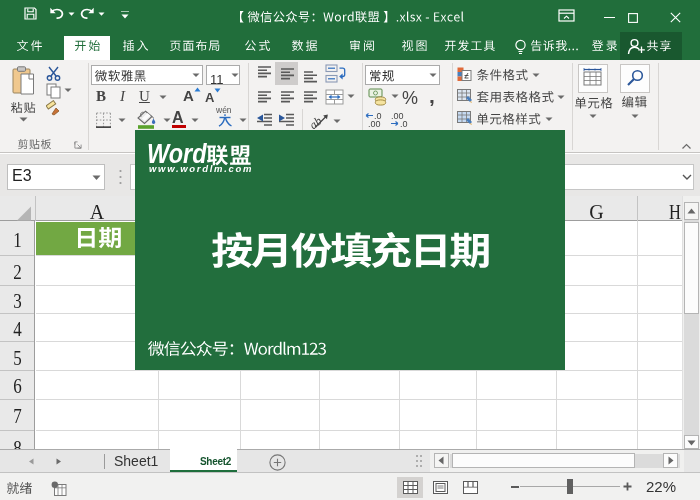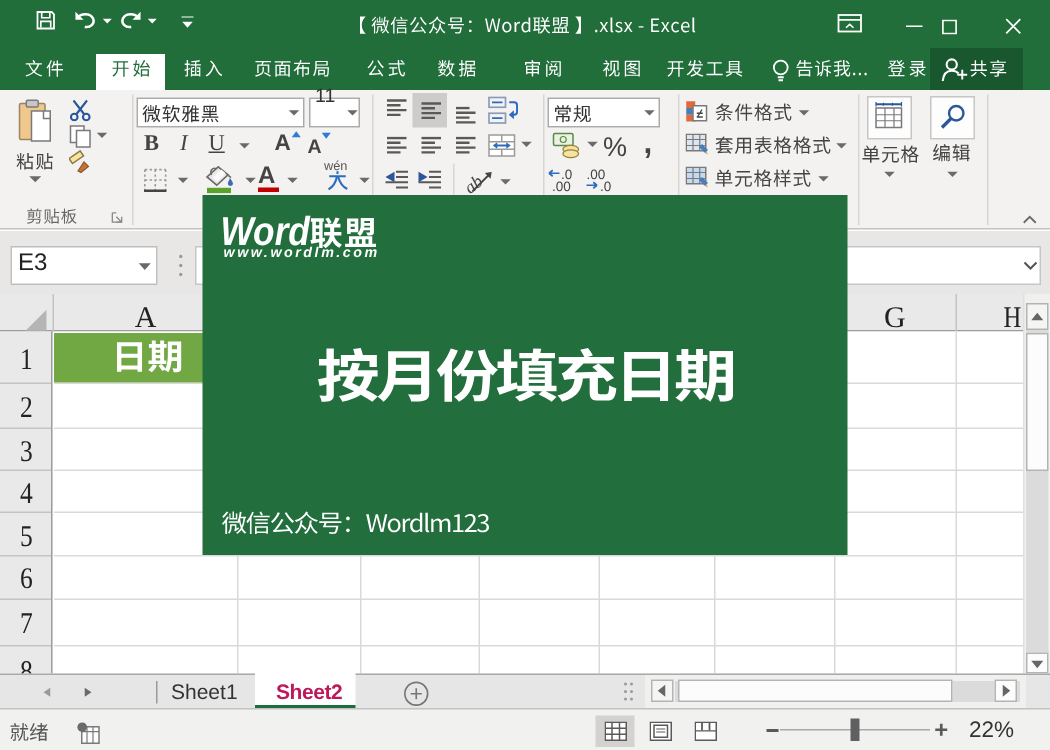--- a/index.html
+++ b/index.html
@@ -165,21 +165,21 @@
 <div class="abs" style="left:91px;top:65px;width:112px;height:20px;background:#fff;border:1px solid #ababab;box-sizing:border-box"></div>
 <svg style="position:absolute;left:94.0px;top:68.5px;" width="52.7" height="13.6" viewBox="0 0 52.7 13.6">
     <g transform="translate(0.79,11.51)">
       <path d="M2.5 -10.5C2 -9.7 1.1 -8.7 0.4 -8C0.5 -7.9 0.7 -7.5 0.9 -7.3C1.8 -8.1 2.7 -9.2 3.3 -10.2ZM4.1 -4V-2.5C4.1 -1.7 4 -0.5 3.2 0.3C3.3 0.5 3.7 0.8 3.8 1C4.7 -0 4.9 -1.5 4.9 -2.5V-3.2H6.5V-1.8C6.5 -1.3 6.3 -1.1 6.2 -1C6.3 -0.8 6.5 -0.4 6.5 -0.2C6.7 -0.4 7 -0.7 8.5 -1.7C8.4 -1.8 8.3 -2.1 8.3 -2.4L7.3 -1.8V-4ZM9.2 -7.1H10.7C10.6 -5.6 10.3 -4.2 9.9 -3.1C9.5 -4.2 9.2 -5.4 9.1 -6.6ZM3.6 -5.6V-4.8H7.7V-4.9C7.9 -4.7 8.1 -4.5 8.2 -4.4C8.3 -4.6 8.5 -4.9 8.6 -5.2C8.8 -4.1 9.1 -3 9.4 -2.1C8.8 -1.1 8.1 -0.3 7.1 0.3C7.3 0.5 7.6 0.9 7.7 1C8.6 0.4 9.2 -0.3 9.8 -1.2C10.2 -0.3 10.8 0.5 11.5 1C11.6 0.7 11.9 0.4 12.1 0.2C11.3 -0.3 10.7 -1.1 10.3 -2.1C10.9 -3.4 11.3 -5.1 11.6 -7.1H12V-7.9H9.4C9.6 -8.7 9.7 -9.5 9.8 -10.4L8.9 -10.5C8.7 -8.6 8.4 -6.7 7.7 -5.4V-5.6ZM3.8 -9.5V-6.5H7.7V-9.5H7V-7.3H6.1V-10.5H5.4V-7.3H4.4V-9.5ZM2.7 -8C2.1 -6.7 1.2 -5.4 0.2 -4.5C0.4 -4.2 0.7 -3.8 0.8 -3.6C1.1 -4 1.5 -4.4 1.8 -4.9V1H2.7V-6.2C3 -6.7 3.3 -7.2 3.6 -7.7Z M20.4 -10.5C20.1 -8.6 19.6 -6.7 18.8 -5.6C19 -5.4 19.4 -5.2 19.5 -5C20 -5.8 20.4 -6.7 20.7 -7.7H24C23.8 -6.9 23.6 -5.9 23.4 -5.3L24.1 -5.1C24.4 -5.9 24.7 -7.3 25 -8.4L24.4 -8.6L24.2 -8.6H21C21.1 -9.2 21.2 -9.8 21.3 -10.4ZM21.3 -6.5V-6C21.3 -4.2 21.1 -1.6 18.4 0.4C18.7 0.5 19 0.8 19.1 1C20.7 -0.2 21.5 -1.5 21.8 -2.9C22.4 -1.1 23.2 0.2 24.4 1C24.6 0.8 24.9 0.4 25.1 0.2C23.5 -0.6 22.6 -2.6 22.2 -4.8C22.2 -5.2 22.2 -5.6 22.2 -6V-6.5ZM14.2 -4.2C14.3 -4.2 14.7 -4.3 15.2 -4.3H16.5V-2.5L13.5 -2.1L13.7 -1.2L16.5 -1.6V1H17.3V-1.7L19 -2L19 -2.9L17.3 -2.6V-4.3H18.9V-5.2H17.3V-7H16.5V-5.2H15.1C15.5 -6 15.9 -7.1 16.3 -8.1H19V-9H16.6C16.7 -9.4 16.8 -9.9 16.9 -10.3L16 -10.5C15.9 -10 15.8 -9.5 15.7 -9H13.6V-8.1H15.4C15.1 -7.1 14.7 -6.3 14.6 -6C14.3 -5.4 14.1 -5 13.9 -5C14 -4.8 14.1 -4.3 14.2 -4.2Z M34.8 -10.1C35.1 -9.5 35.4 -8.7 35.4 -8.2H33.5C33.8 -8.9 34.1 -9.6 34.3 -10.2L33.5 -10.5C33 -8.8 32.2 -7.2 31.3 -6.1C31.4 -6 31.5 -5.8 31.6 -5.7H30.9V-9H31.8V-9.9H26.9V-9H30V-5.7H27.9C28.1 -6.6 28.2 -7.6 28.4 -8.4L27.6 -8.5C27.4 -7.3 27.1 -5.8 26.9 -4.8H29.3C28.6 -3.2 27.4 -1.6 26.4 -0.7C26.6 -0.6 26.9 -0.2 27 -0C28.1 -1 29.3 -2.8 30 -4.5V-0.3C30 -0.1 29.9 -0.1 29.8 -0.1C29.6 -0.1 28.9 -0.1 28.2 -0.1C28.3 0.2 28.5 0.6 28.5 0.8C29.4 0.8 30 0.8 30.4 0.6C30.7 0.5 30.9 0.2 30.9 -0.3V-4.8H31.9V-5.4C32.2 -5.7 32.4 -6 32.6 -6.4V1H33.5V0.3H38V-0.6H36V-2.3H37.6V-3.1H36V-4.9H37.6V-5.7H36V-7.4H37.8V-8.2H35.6L36.2 -8.5C36.1 -9 35.8 -9.8 35.5 -10.4ZM33.5 -4.9H35.2V-3.1H33.5ZM33.5 -5.7V-7.4H35.2V-5.7ZM33.5 -2.3H35.2V-0.6H33.5Z M42.5 -8.7C42.9 -8.1 43.2 -7.3 43.3 -6.8L44 -7.1C43.9 -7.6 43.5 -8.3 43.1 -8.9ZM47.2 -8.9C47 -8.3 46.6 -7.5 46.3 -7L46.9 -6.7C47.2 -7.2 47.6 -8 48 -8.7ZM43.2 -1.1C43.4 -0.5 43.5 0.4 43.5 0.9L44.4 0.8C44.4 0.3 44.3 -0.6 44.1 -1.2ZM45.8 -1.1C46.1 -0.5 46.4 0.4 46.5 0.9L47.4 0.7C47.3 0.2 47 -0.7 46.7 -1.3ZM48.4 -1.2C49 -0.5 49.7 0.4 50 1L50.9 0.7C50.5 0.1 49.8 -0.8 49.2 -1.5ZM41.1 -1.5C40.8 -0.7 40.3 0.2 39.7 0.7L40.6 1.1C41.2 0.5 41.7 -0.4 42 -1.2ZM41.8 -9.2H44.8V-6.5H41.8ZM45.7 -9.2H48.6V-6.5H45.7ZM39.7 -2.8V-2H50.8V-2.8H45.7V-3.9H49.8V-4.7H45.7V-5.7H49.5V-10H40.9V-5.7H44.8V-4.7H40.7V-3.9H44.8V-2.8Z" fill="#333"></path>
     </g>
   </svg>
 <svg class="abs" style="left:192px;top:73px" width="8" height="5" viewBox="0 0 8 5">
     <path d="M0.5 0.5l3.5 3.5 3.5-3.5z" fill="#6a6a6a"></path>
   </svg>
 <div class="abs" style="left:206px;top:65px;width:34px;height:20px;background:#fff;border:1px solid #ababab;box-sizing:border-box"></div>
-<div class="abs" style="left:210px;top:56px;font-size:13px;color:#333">11</div>
+<div class="abs" style="left:210px;top:72px;font-size:13px;color:#333">11</div>
 <svg class="abs" style="left:231px;top:73px" width="8" height="5" viewBox="0 0 8 5">
     <path d="M0.5 0.5l3.5 3.5 3.5-3.5z" fill="#6a6a6a"></path>
   </svg>
 <div class="abs" style="left:96px;top:88px;width:14px;height:16px;font-size:15px;font-weight:bold;font-family:'Liberation Serif',serif;color:#444">B</div>
 <div class="abs" style="left:120px;top:88px;width:14px;height:16px;font-size:15px;font-style:italic;font-family:'Liberation Serif',serif;color:#444">I</div>
 <div class="abs" style="left:139px;top:88px;width:14px;height:16px;font-size:15px;text-decoration:underline;font-family:'Liberation Serif',serif;color:#444">U</div>
 <svg class="abs" style="left:159px;top:95px" width="8" height="5" viewBox="0 0 8 5">
     <path d="M0.5 0.5l3.5 3.5 3.5-3.5z" fill="#6a6a6a"></path>
   </svg>
 <div class="abs" style="left:183px;top:87px;font-size:15px;font-weight:bold;color:#444">A</div>
@@ -462,21 +462,21 @@
 <svg class="abs" style="left:28px;top:458px" width="6" height="7" viewBox="0 0 6 7">
     <path d="M5.5 0.5L1 3.5l4.5 3z" fill="#9a9a9a"></path>
   </svg>
 <svg class="abs" style="left:56px;top:458px" width="6" height="7" viewBox="0 0 6 7">
     <path d="M0.5 0.5L5 3.5l-4.5 3z" fill="#6a6a6a"></path>
   </svg>
 <div class="abs" style="left:104px;top:454px;width:1px;height:15px;background:#9a9a9a"></div>
 <div class="abs" style="left:114px;top:454px;font-size:14px;line-height:15px;color:#333">Sheet1</div>
 <div class="abs" style="left:170px;top:447px;width:67px;height:25px;background:#fff"></div>
 <div class="abs" style="left:170px;top:469.5px;width:67px;height:2.8px;background:#1e6e3c"></div>
-<div class="abs" style="left:184px;top:454px;font-size:14px;line-height:15px;font-weight:bold;color:#be185d;letter-spacing:-0.3px">Sheet2</div>
+<div class="abs" style="left:200px;top:454px;font-size:10px;line-height:15px;font-weight:bold;color:#14532d;letter-spacing:-0.3px">Sheet2</div>
 <svg class="abs" style="left:269px;top:453.5px" width="17" height="17" viewBox="0 0 17 17">
 <circle cx="8.5" cy="8.5" r="7.6" fill="none" stroke="#767676" stroke-width="1.1"></circle>
 <path d="M8.5 4.8v7.4M4.8 8.5h7.4" stroke="#767676" stroke-width="1.1"></path>
   </svg>
 <svg class="abs" style="left:415px;top:453px" width="8" height="16" viewBox="0 0 8 16">
 <circle cx="2" cy="3" r="1" fill="#9a9a9a"></circle>
     <circle cx="2" cy="8" r="1" fill="#9a9a9a"></circle>
     <circle cx="2" cy="13" r="1" fill="#9a9a9a"></circle>
 <circle cx="6" cy="3" r="1" fill="#9a9a9a"></circle>
     <circle cx="6" cy="8" r="1" fill="#9a9a9a"></circle>

